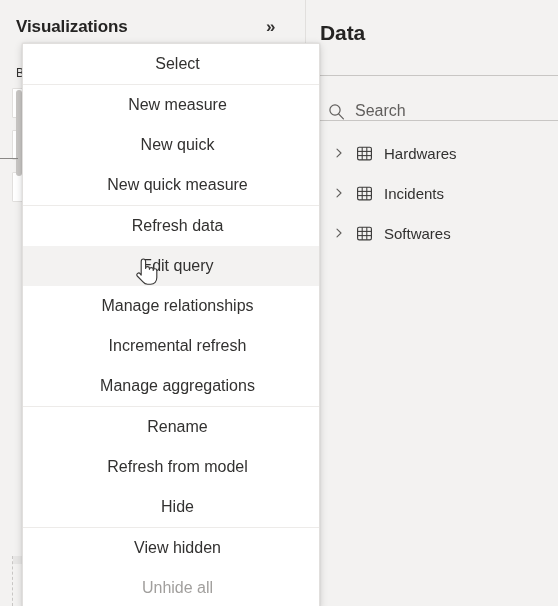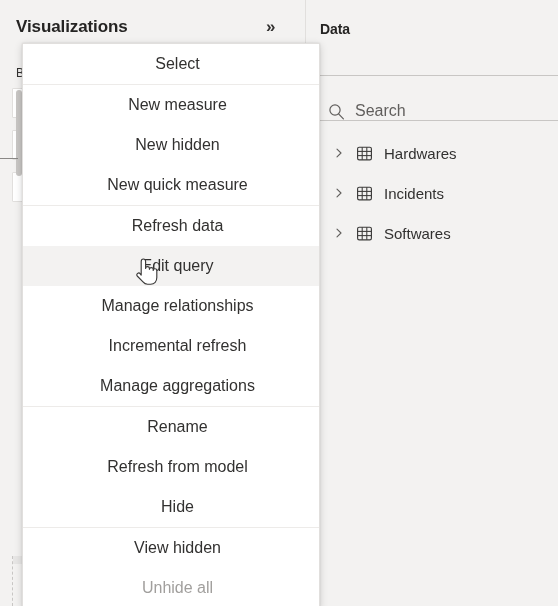--- a/index.html
+++ b/index.html
@@ -101,21 +101,21 @@
   .data-pane {
     position: absolute;
     left: 306px; top: 0;
     width: 252px; height: 606px;
     background: #f3f2f1;
     box-sizing: border-box;
   }
   .data-header {
     position: absolute;
     left: 14px; top: 21px;
-    font-size: 14px;
+    font-size: 21px;
     font-weight: bold;
     color: #252423;
     letter-spacing: -0.1px;
   }
   .data-divider-top {
     position: absolute;
     left: 0; top: 75px;
     width: 252px; height: 1px;
     background: #c8c6c4;
   }
@@ -333,21 +333,21 @@
     <div class="ctx-item">
       <span>Select</span>
     </div>
     <div class="ctx-sep"></div>
 
     <div class="ctx-item">
       <span>New measure</span>
     </div>
 
     <div class="ctx-item">
-      <span>New hidden</span>
+      <span>New quick</span>
     </div>
 
     <div class="ctx-item">
       <span>New quick measure</span>
     </div>
     <div class="ctx-sep"></div>
 
     <div class="ctx-item">
       <span>Refresh data</span>
     </div>

